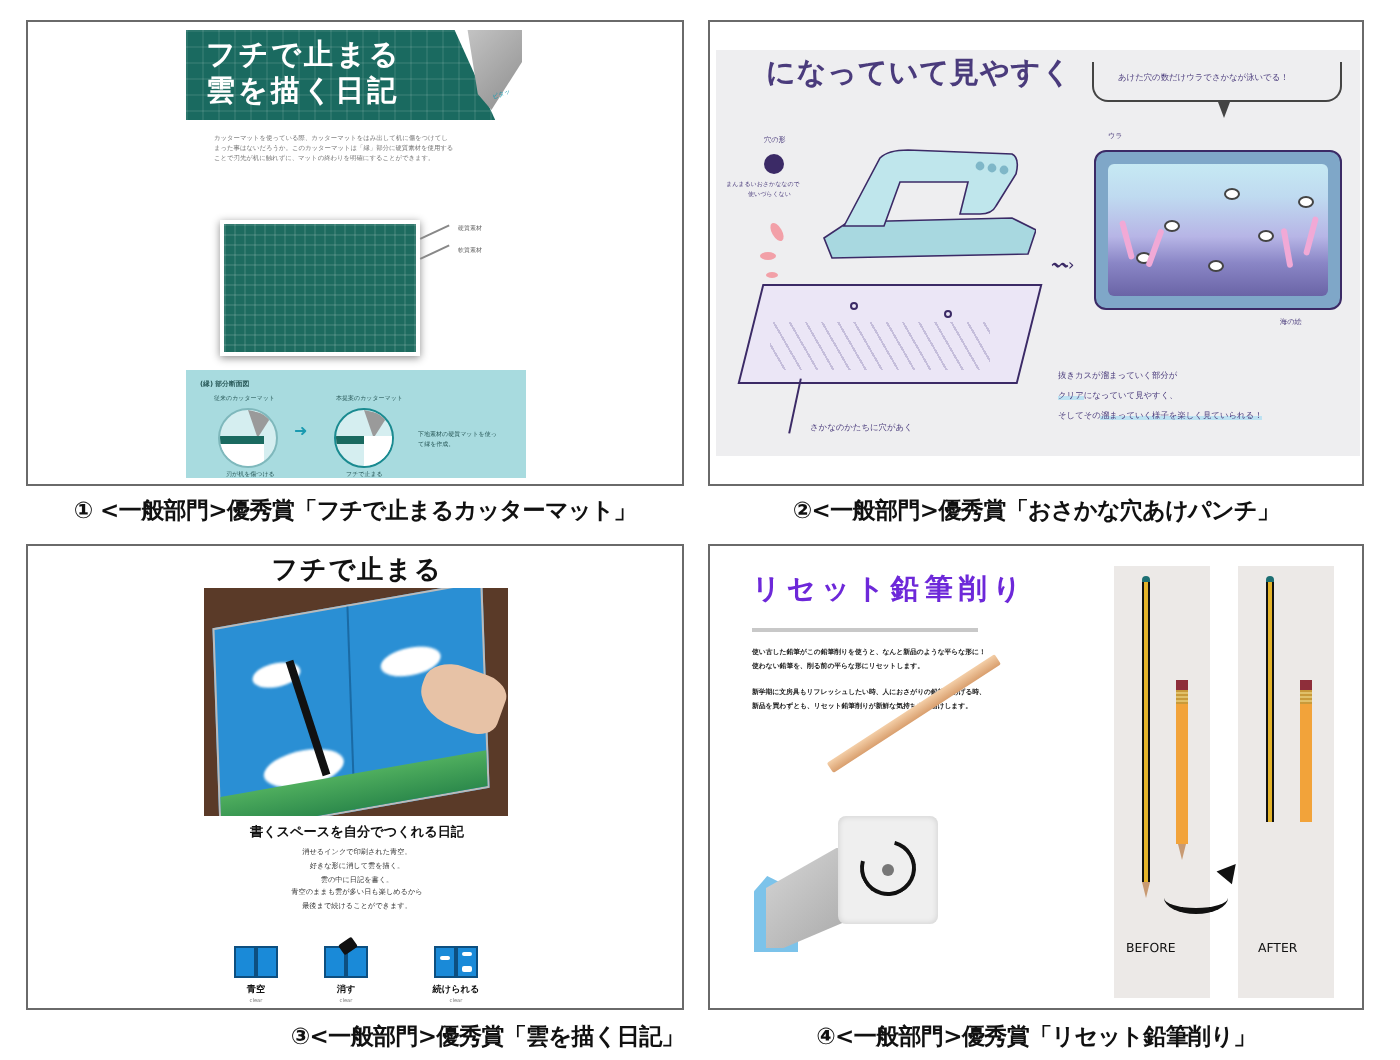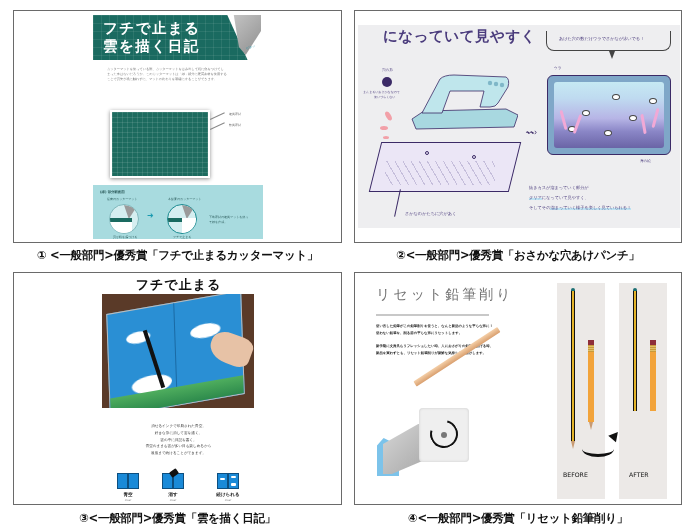--- a/index.html
+++ b/index.html
@@ -67,21 +67,21 @@
   .p3-hand { position: absolute; left: 108px; top: 40px; width: 42px; height: 30px; background: #e7c2a6; border-radius: 40% 30% 30% 50%; transform: rotate(20deg); }
   .p3-subtitle { position: absolute; left: 0; width: 329px; top: 139px; text-align: center; font-size: 6.6px; font-weight: bold; color: #111; }
   .p3-body { position: absolute; left: 0; width: 329px; top: 150px; text-align: center; font-size: 3.6px; line-height: 6.8px; color: #333; }
   .p3-icon { position: absolute; top: 200px; width: 22px; height: 16px; }
   .p3-icon .pg { position: absolute; top: 0; width: 10.5px; height: 16px; background: #1a8ad8; border: 0.8px solid #0d4f80; }
   .p3-ilabel { position: absolute; top: 219px; font-size: 4.6px; font-weight: bold; color: #111; text-align: center; }
   .p3-isub { position: absolute; top: 226px; font-size: 2.6px; color: #777; text-align: center; }
 
   
   #p4 { left: 354px; top: 272px; width: 328px; height: 233px; }
-  .p4-title { position: absolute; left: 21px; top: 13px; font-size: 14px; font-weight: normal; color: #737373; letter-spacing: 3px; }
+  .p4-title { position: absolute; left: 21px; top: 13px; font-size: 14px; font-weight: bold; color: #6d28d9; letter-spacing: 3px; }
   .p4-rule { position: absolute; left: 21px; top: 41px; width: 113px; height: 2px; background: #c8c8c8; }
   .p4-text { position: absolute; left: 21px; top: 50px; width: 170px; font-size: 3.4px; line-height: 7px; color: #222; font-weight: bold; }
   .p4-block { position: absolute; left: 28px; top: 135px; width: 90px; height: 68px; }
   .p4-front { position: absolute; left: 36px; top: 0; width: 50px; height: 54px; background: #efefef; border-radius: 4px; box-shadow: inset 0 0 3px rgba(0,0,0,0.15); }
   .p4-side { position: absolute; left: 0; top: 16px; width: 44px; height: 50px; background: linear-gradient(135deg,#d6d6d6,#a8a8a8); clip-path: polygon(80% 0, 100% 0, 100% 70%, 20% 100%, 0 100%, 0 40%); }
   .p4-blue { position: absolute; left: -6px; top: 30px; width: 22px; height: 38px; background: #7cc3ea; clip-path: polygon(30% 0,100% 20%,100% 100%,0 100%,0 20%); }
   .p4-rot { position: absolute; left: 47px; top: 12px; width: 28px; height: 28px; border: 2.5px solid #111; border-radius: 50%; border-top-color: transparent; transform: rotate(-30deg); }
   .p4-hole { position: absolute; left: 58px; top: 24px; width: 6px; height: 6px; border-radius: 50%; background: #777; }
   .p4-pencil { position: absolute; left: 60px; top: 108px; width: 100px; height: 6px; background: linear-gradient(#f4cfa8,#d99f6e); transform: rotate(-33deg); transform-origin: left center; border-radius: 1px; }
   .p4-col { position: absolute; top: 10px; width: 48px; height: 216px; background: #ece9e7; }
@@ -201,20 +201,21 @@
     <div class="p3-book">
       <div class="p3-spine"></div>
       <div class="p3-cloud" style="left:18px;top:22px;width:24px;height:12px;"></div>
       <div class="p3-cloud" style="left:82px;top:26px;width:30px;height:14px;"></div>
       <div class="p3-cloud" style="left:22px;top:68px;width:40px;height:18px;"></div>
       <div class="p3-grass"></div>
     </div>
     <div class="p3-pen"></div>
     <div class="p3-hand"></div>
   </div>
+  <div class="p3-subtitle">書くスペースを自分でつくれる日記</div>
   <div class="p3-body">
     <div>消せるインクで印刷された青空。</div>
     <div>好きな形に消して雲を描く。</div>
     <div>雲の中に日記を書く。</div>
     <div>青空のままも雲が多い日も楽しめるから</div>
     <div>最後まで続けることができます。</div>
   </div>
 
   <div class="p3-icon" style="left:103px;">
     <div class="pg" style="left:0;"></div>
@@ -232,21 +233,21 @@
     <div style="position:absolute;left:14px;top:3px;width:5px;height:2px;background:#fff;border-radius:1px;"></div>
     <div style="position:absolute;left:14px;top:10px;width:5px;height:3px;background:#fff;border-radius:1px;"></div>
   </div>
   <div class="p3-ilabel" style="left:100px;width:28px;">青空</div>
   <div class="p3-isub" style="left:100px;width:28px;">clear</div>
   <div class="p3-ilabel" style="left:145px;width:28px;">消す</div>
   <div class="p3-isub" style="left:145px;width:28px;">clear</div>
   <div class="p3-ilabel" style="left:192px;width:44px;">続けられる</div>
   <div class="p3-isub" style="left:192px;width:44px;">clear</div>
 </div>
-<div class="caption" style="left:13px;top:511px;width:329px;">③&lt;一般部門&gt;優秀賞「雲を描く日記」</div>
+<div class="caption" style="left:13px;top:511px;width:329px;text-align:right;">③&lt;一般部門&gt;優秀賞「雲を描く日記」</div>
 
 <div class="frame" id="p4">
   <div class="p4-title">リセット鉛筆削り</div>
   <div class="p4-rule"></div>
   <div class="p4-text">
     <div>使い古した鉛筆がこの鉛筆削りを使うと、なんと新品のような平らな形に！</div>
     <div>使わない鉛筆を、削る前の平らな形にリセットします。</div>
     <div style="height:6px;"></div>
     <div>新学期に文房具もリフレッシュしたい時、人におさがりの鉛筆をあげる時、</div>
     <div>新品を買わずとも、リセット鉛筆削りが新鮮な気持ちをお届けします。</div>

